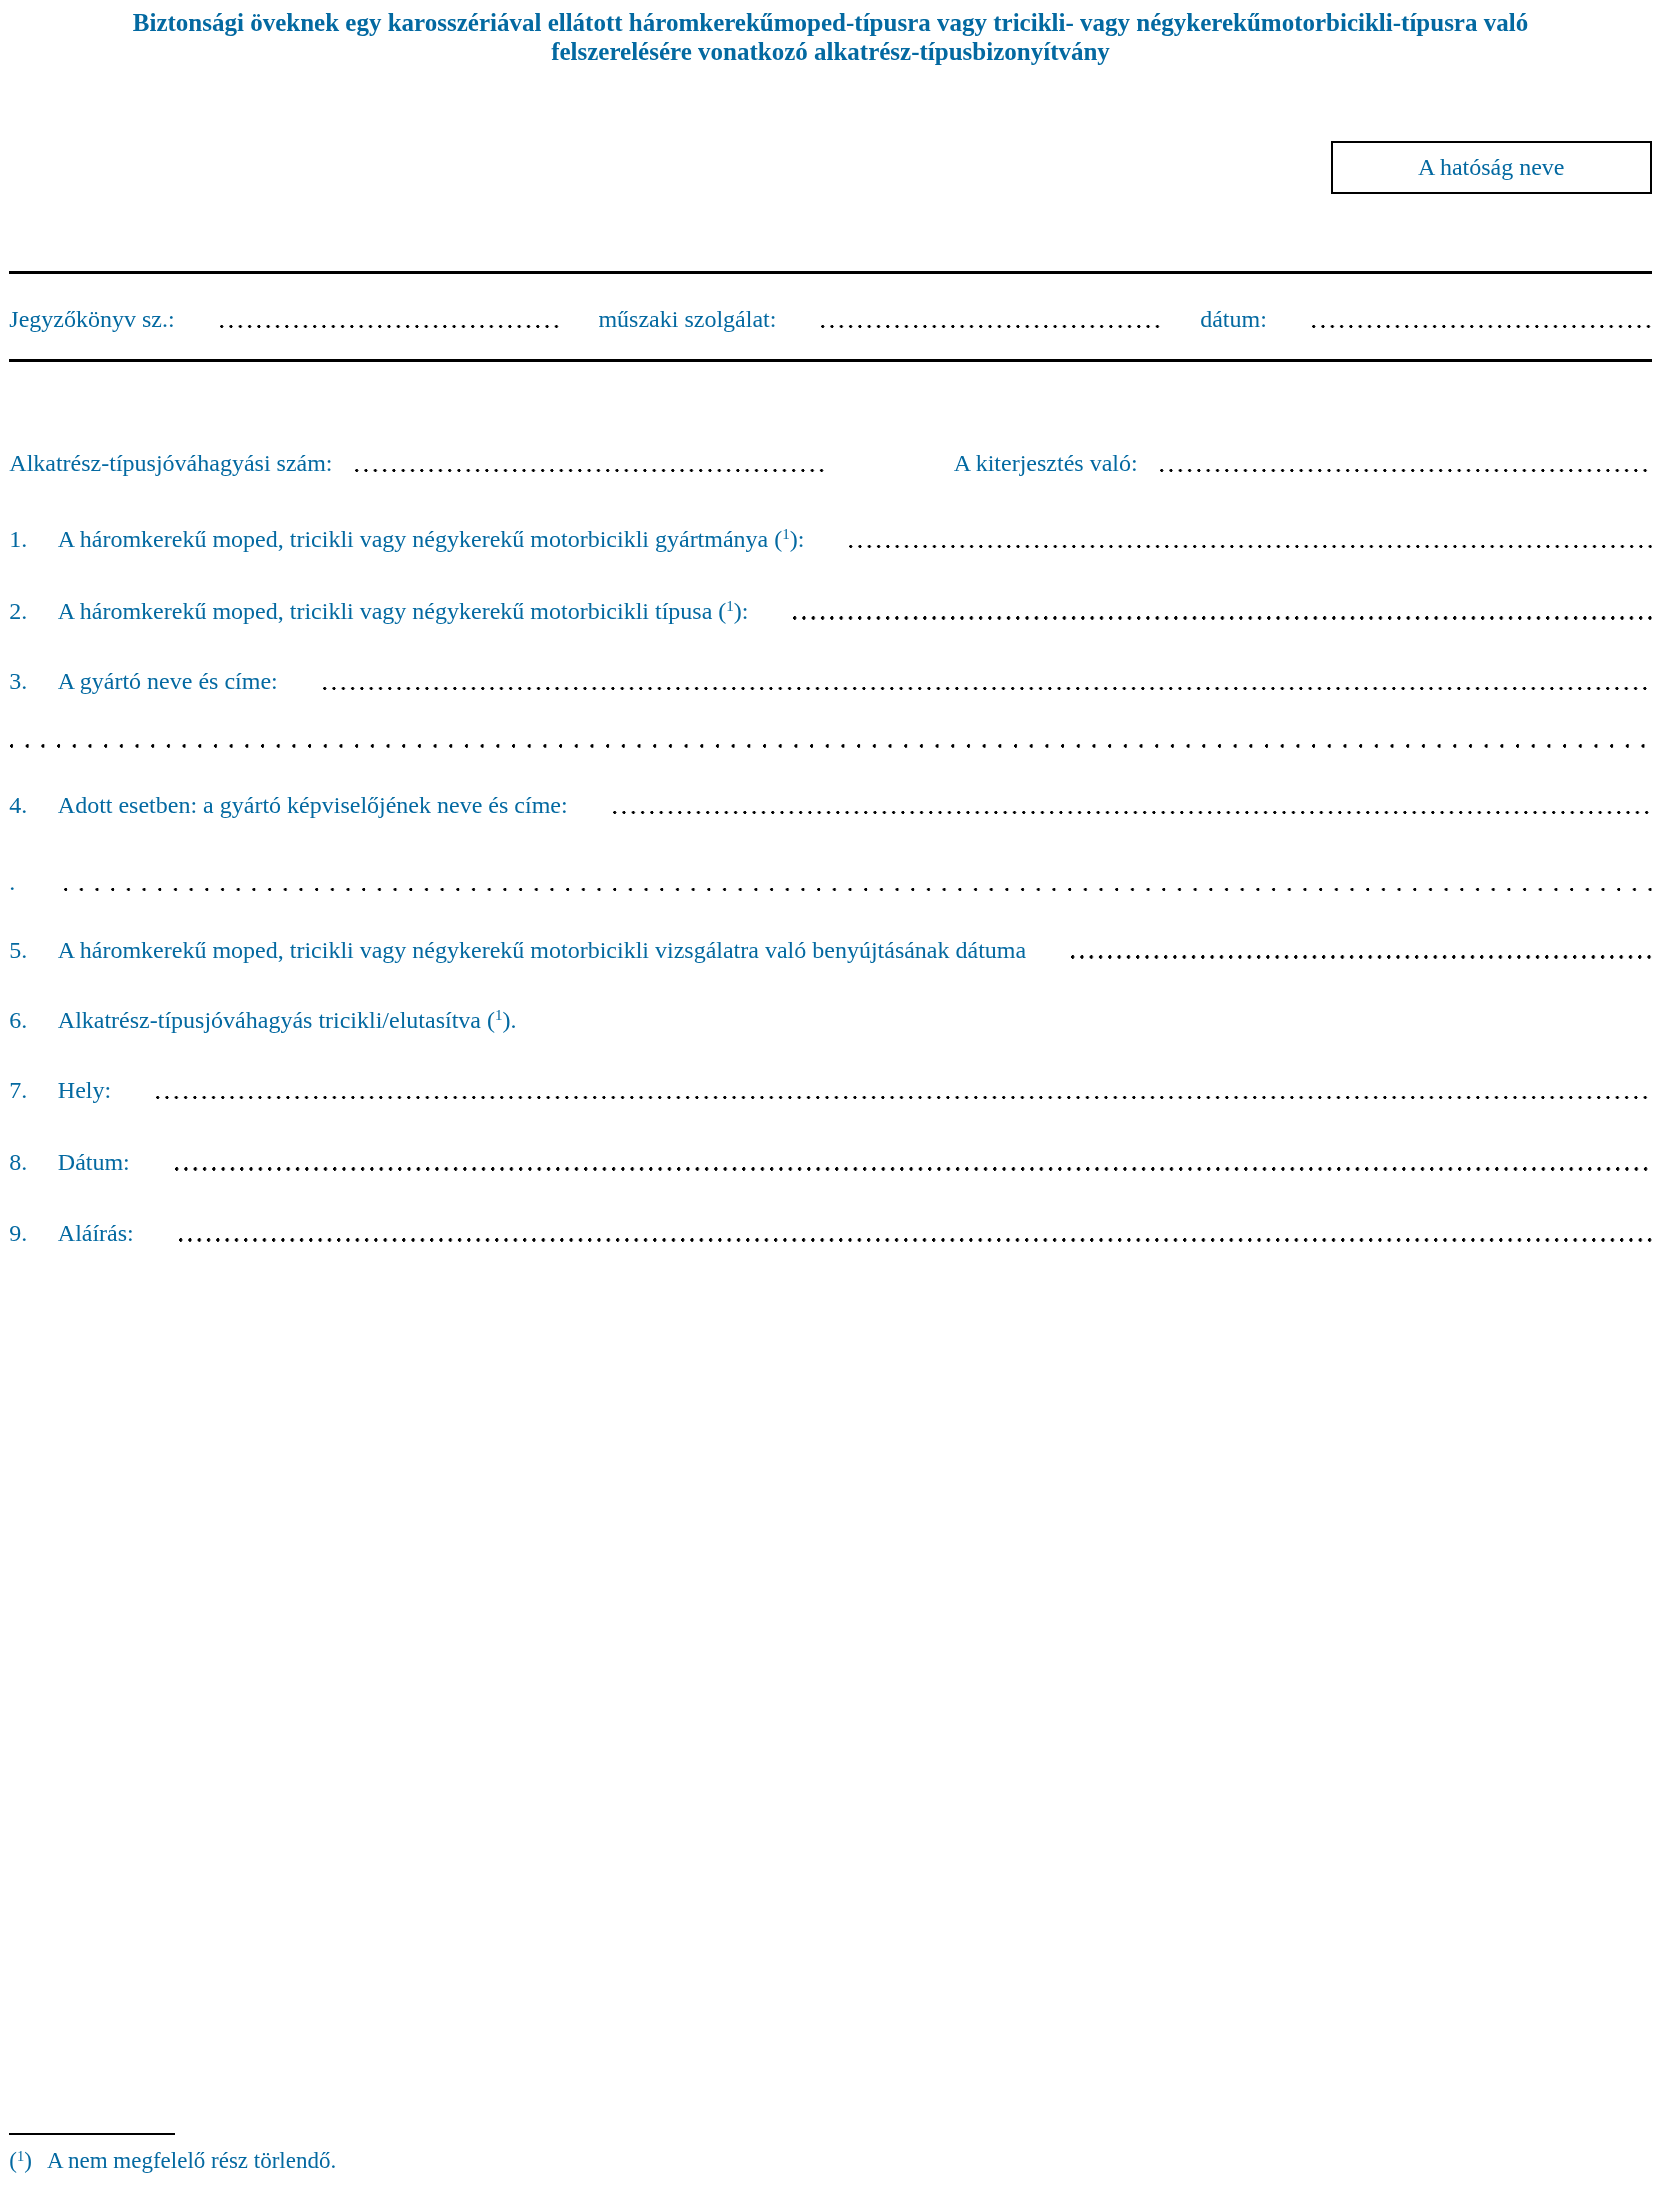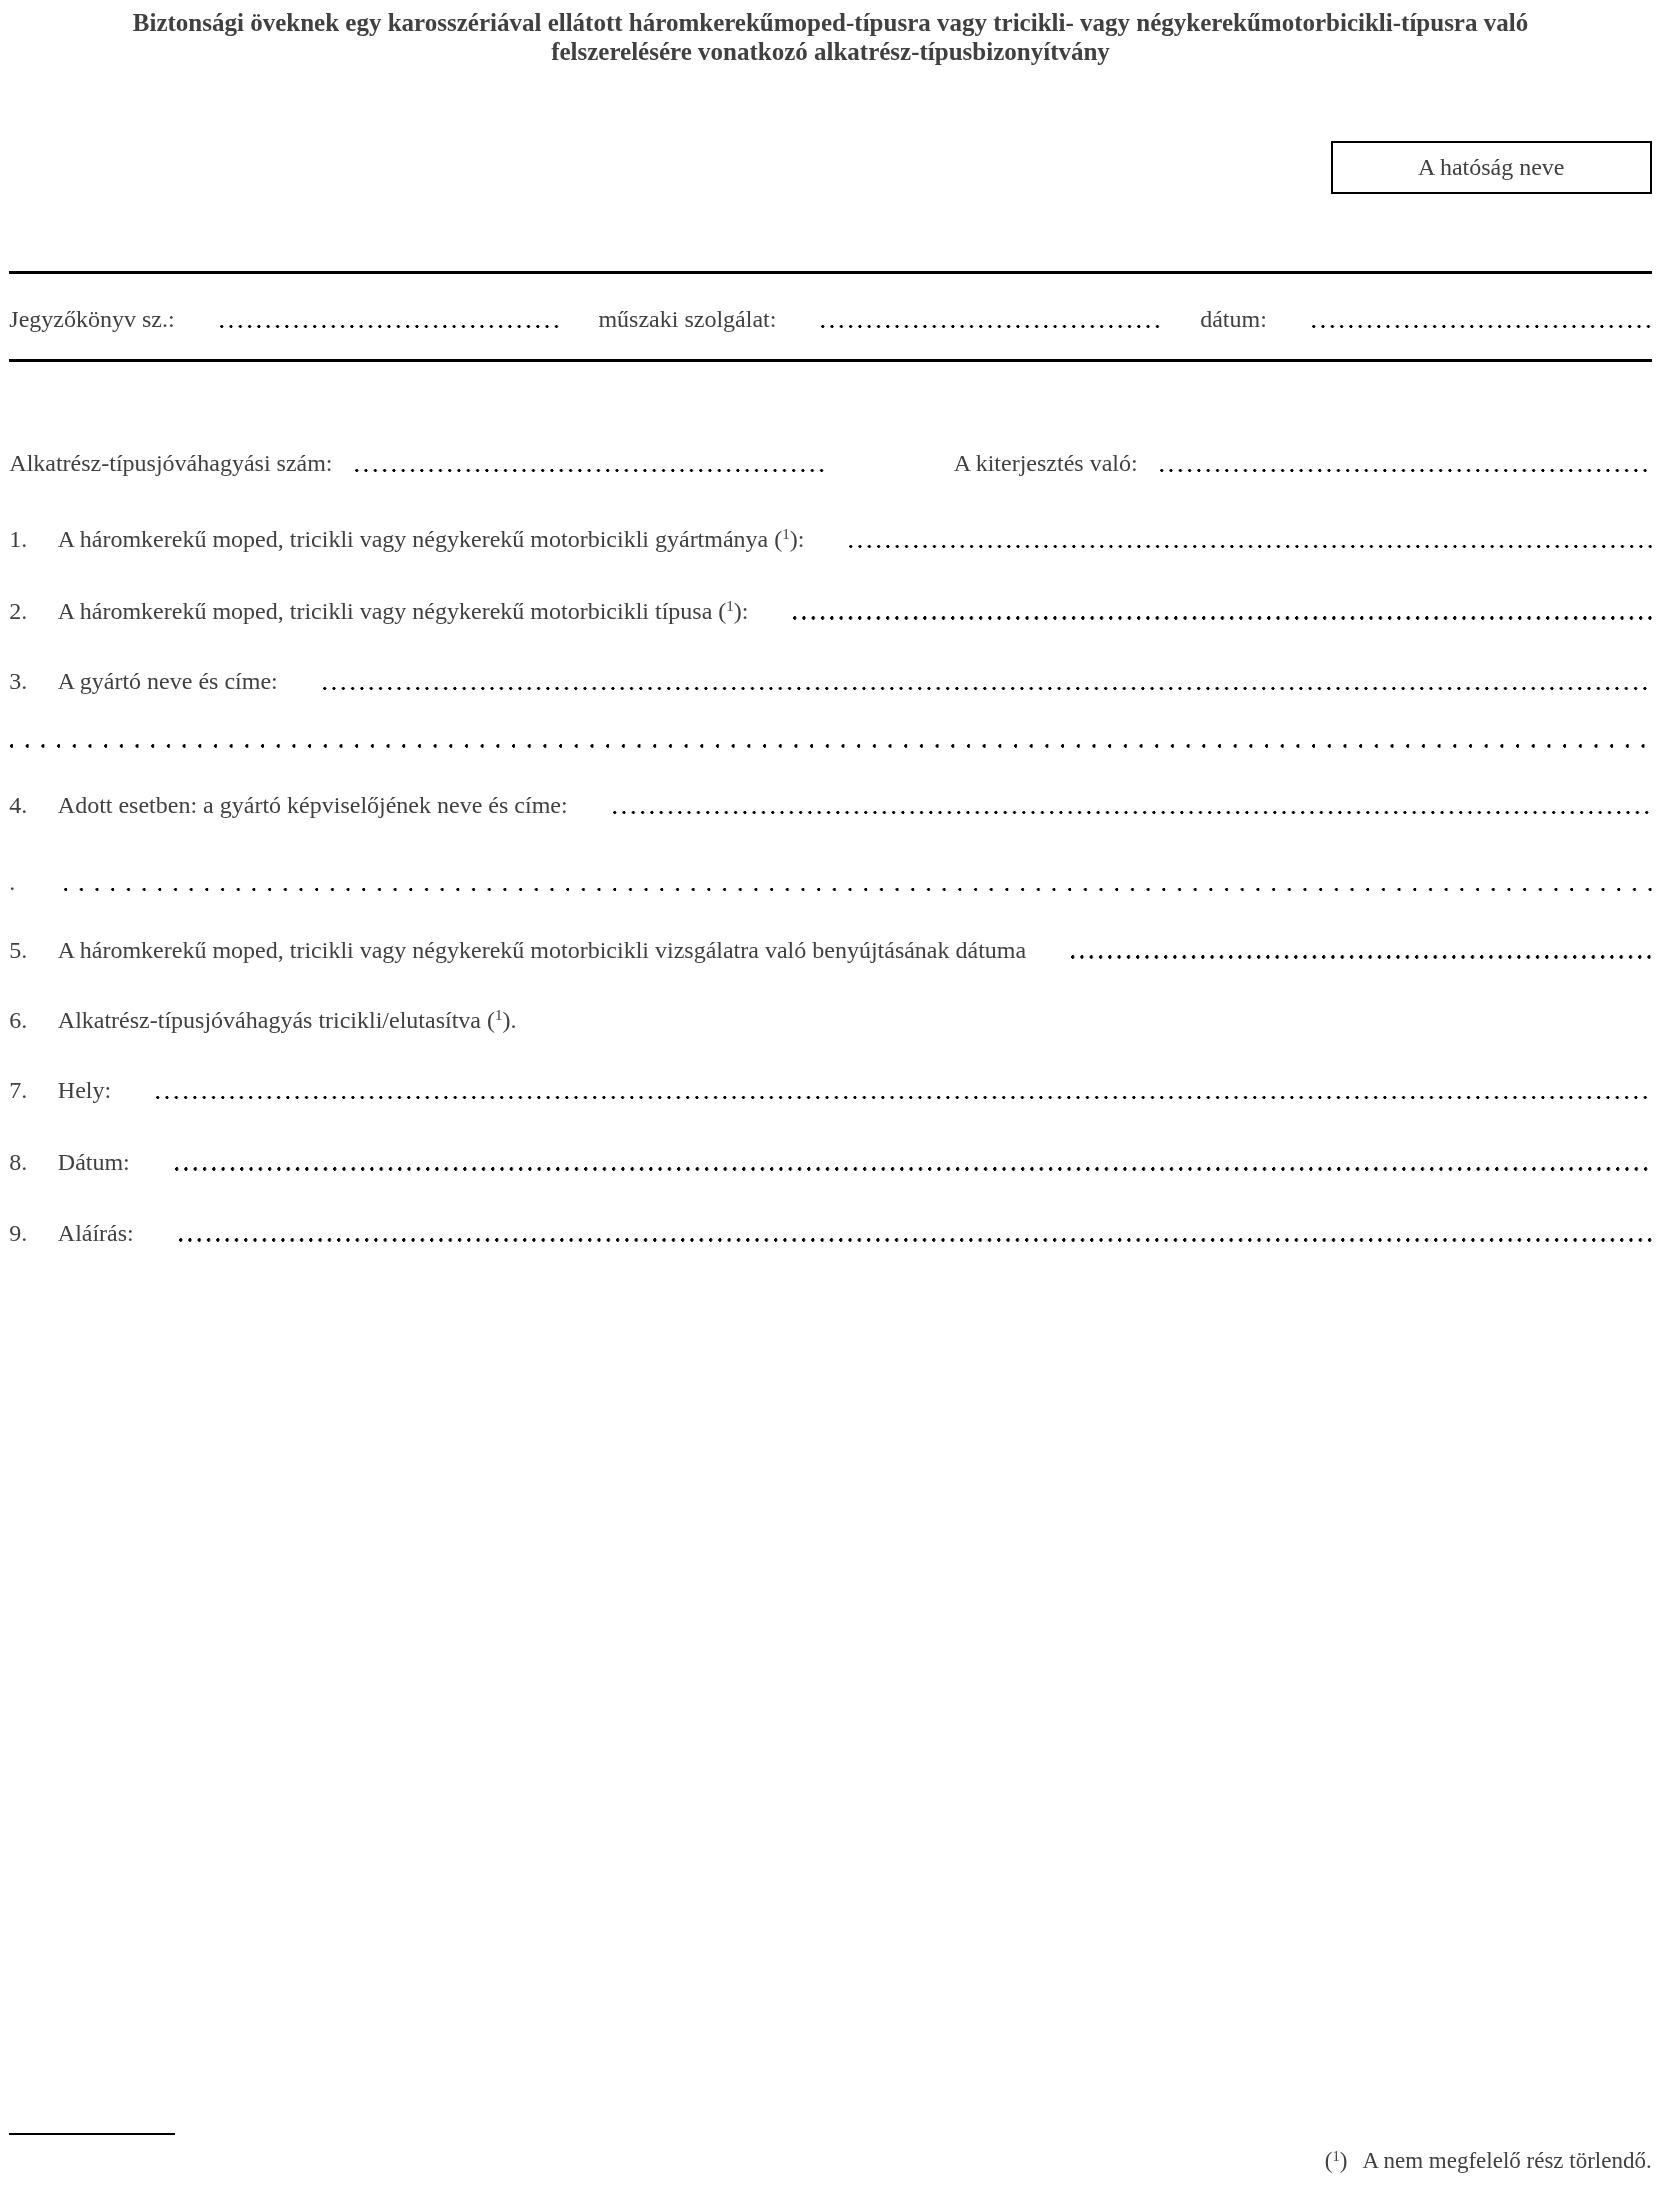--- a/index.html
+++ b/index.html
@@ -5,21 +5,21 @@
   html, body {
     margin: 0;
     padding: 0;
     background: #ffffff;
   }
   .page {
     position: relative;
     width: 1661px;
     height: 2205px;
     background: #ffffff;
-    color: #404040;
+    color: #0369a1;
     font-family: "Liberation Serif", "DejaVu Serif", serif;
     font-size: 24px;
     box-sizing: border-box;
     padding: 8px 9.3px 0 9.3px;
     overflow: hidden;
   }
   
   .doc-title {
     font-weight: bold;
     font-size: 25px;
@@ -110,21 +110,20 @@
   .footnote-rule {
     margin-top: 886px;
     width: 166px;
     height: 1.7px;
     background: #000;
   }
   .footnote {
     margin-top: 12.8px;
     font-size: 23px;
     white-space: nowrap;
-    text-align: right;
   }
   .footnote sup { font-size: 14.5px; vertical-align: 7.5px; }
   .fn-text { margin-left: 15px; }
 </style>
 </head>
 <body>
 
 <div class="page">
 
   <div class="doc-title">

